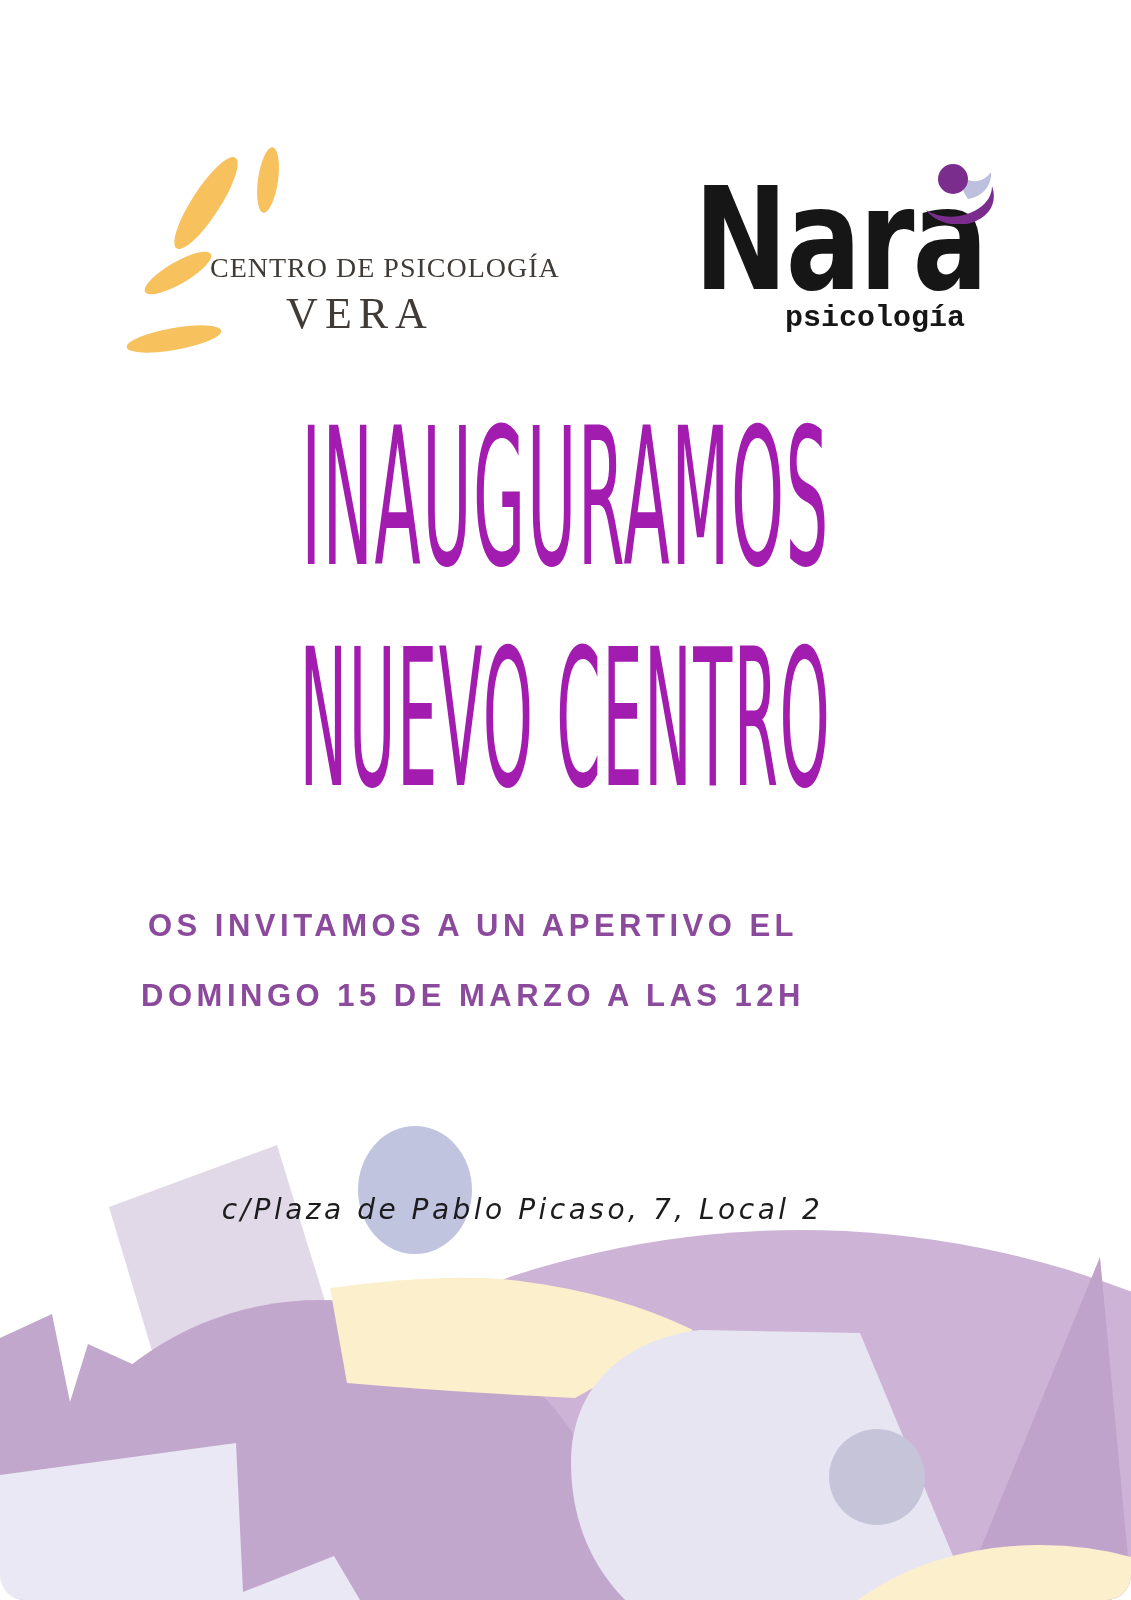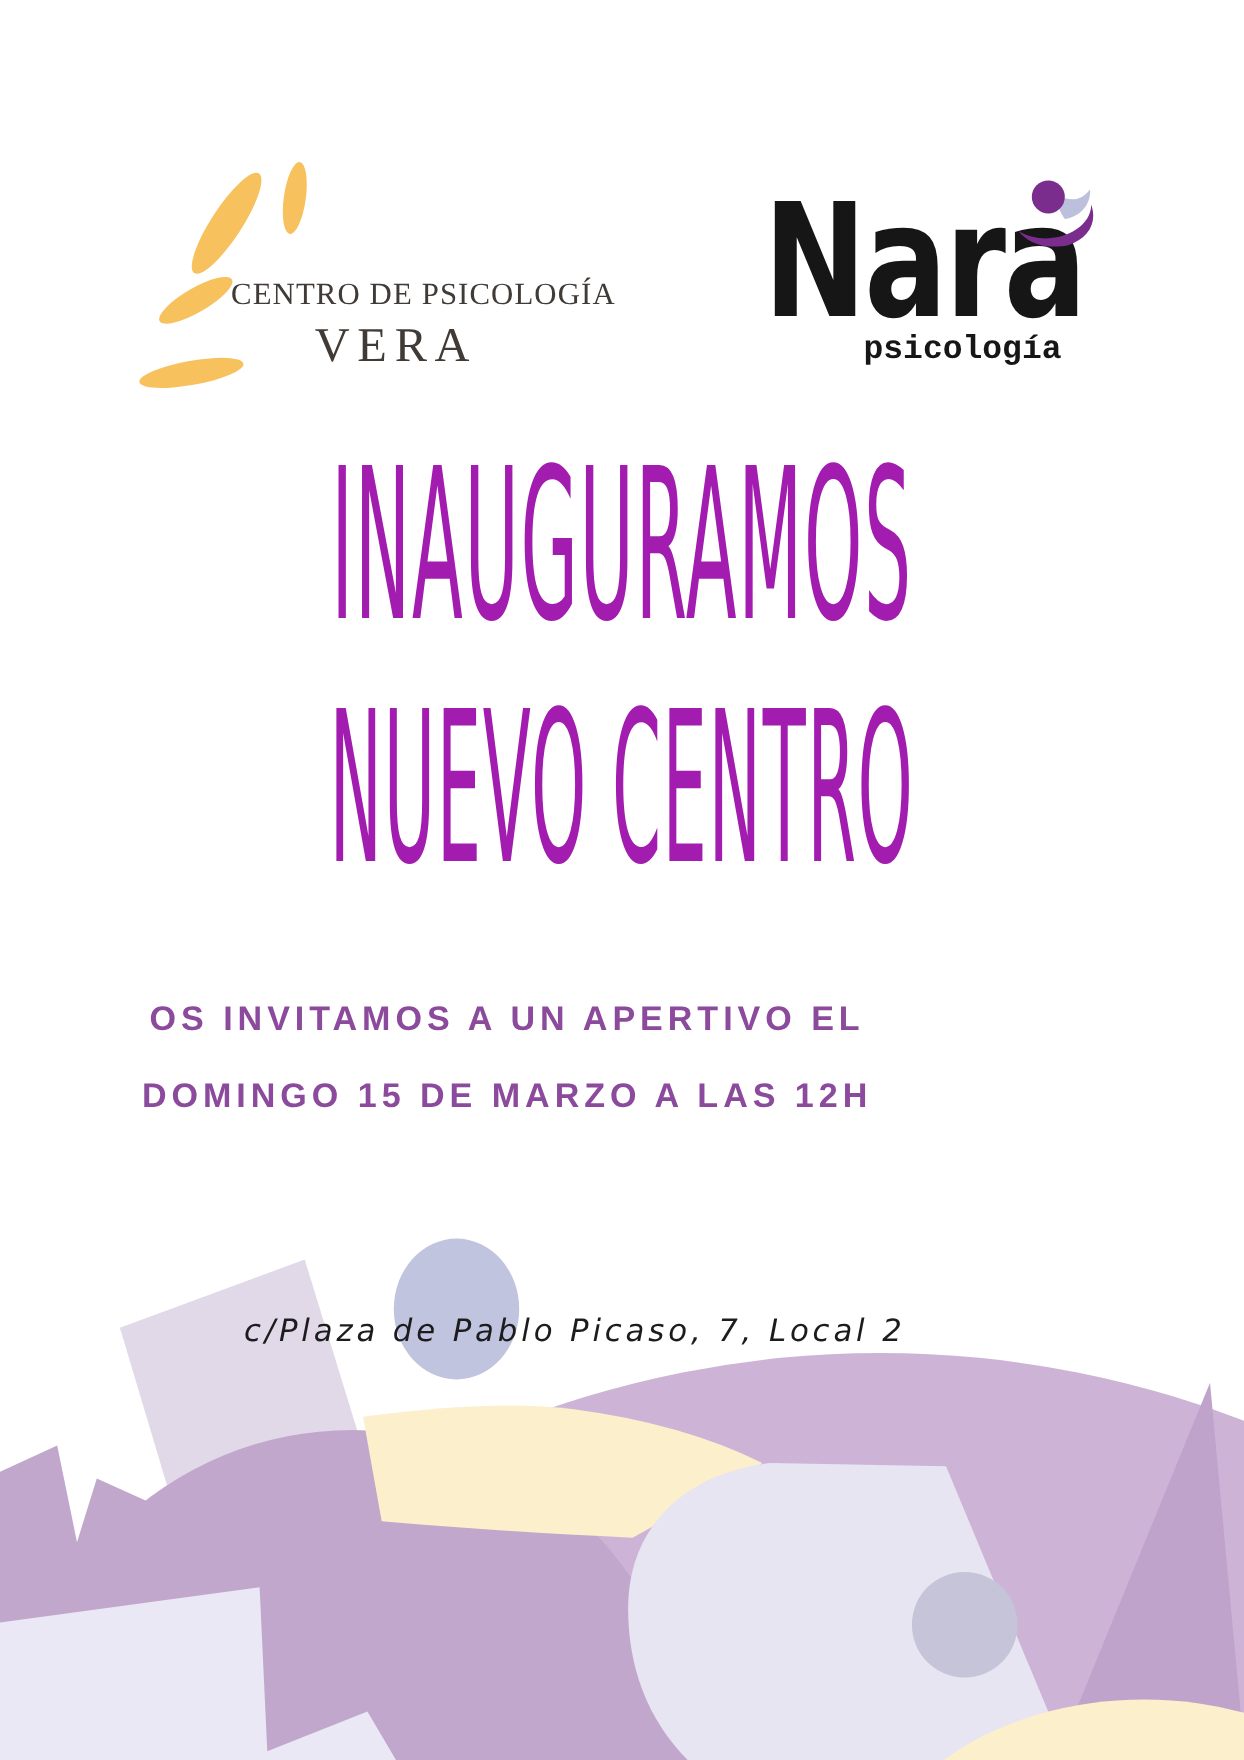--- a/index.html
+++ b/index.html
@@ -2,20 +2,21 @@
 <html><head>
 <meta charset="utf-8">
 <style>
   html,body{margin:0;padding:0;background:#ffffff;}
   .page{
     position:relative;
     width:1131px;height:1600px;
     background:#ffffff;
     overflow:hidden;
     font-family:"Liberation Sans",sans-serif;
+    border-radius:25px;
   }
   svg.bg{position:absolute;left:0;top:0;width:1131px;height:1600px;}
 
   
   .vera{position:absolute;left:210px;top:253px;width:300px;text-align:center;color:#403B37;}
   .vera-top{
     font-family:"Liberation Serif",serif;
     font-size:28px;letter-spacing:1px;line-height:30px;white-space:nowrap;
   }
   .vera-name{
@@ -47,21 +48,21 @@
     font-size:90px;line-height:90px;letter-spacing:2px;white-space:nowrap;
     transform-origin:center top;display:inline-block;
   }
   .t1{top:403px;}
   .t1 span{transform:scale(0.75,2.12);}
   .t2{top:624px;align-items:center;}
   .t2 span{transform:scale(0.71,2.12);}
 
   
   .invite{
-    position:absolute;left:0;top:891px;width:922px;text-align:center;
+    position:absolute;left:12px;top:891px;width:922px;text-align:center;
     font-family:"Liberation Sans",sans-serif;font-weight:bold;
     font-size:31px;letter-spacing:4.5px;line-height:70px;color:#8C4A9D;
   }
 
   
   .address{
     position:absolute;left:0;top:1182px;width:1045px;text-align:center;
     font-family:"DejaVu Sans",sans-serif;font-style:italic;
     font-size:28px;letter-spacing:3.5px;line-height:56px;color:#1C1C1E;
   }

